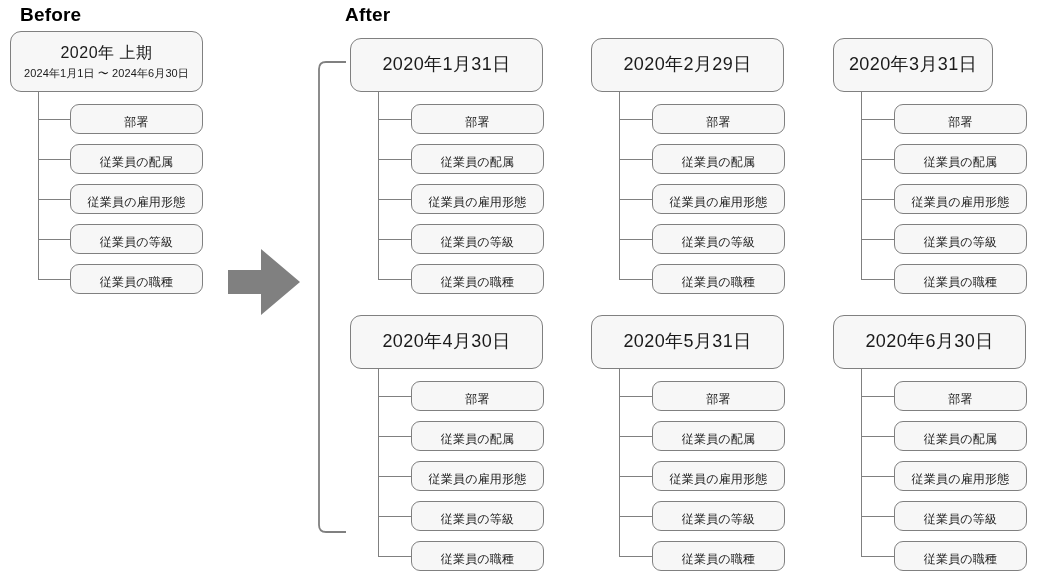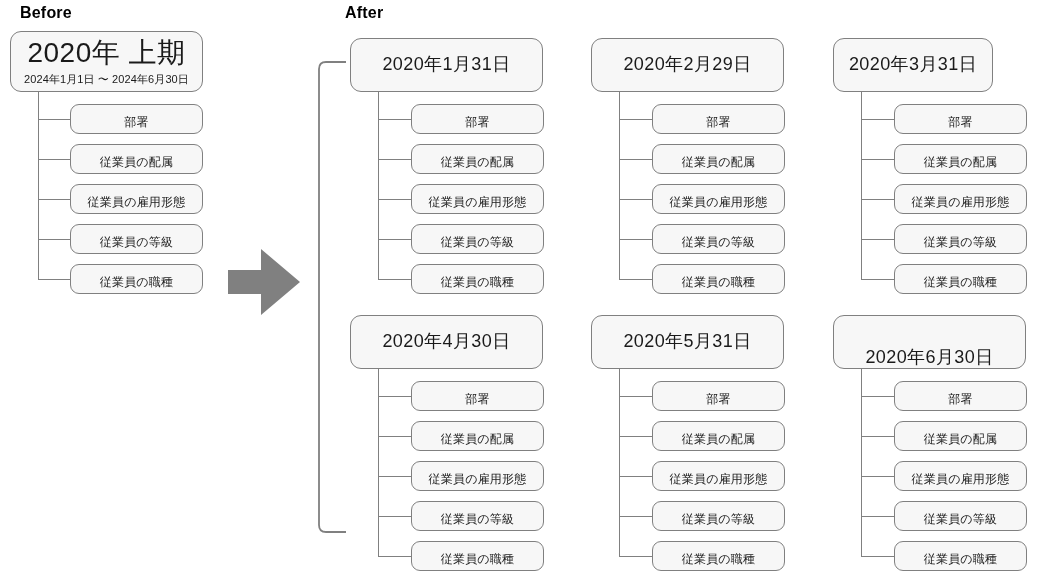--- a/index.html
+++ b/index.html
@@ -11,21 +11,21 @@
     width: 1048px;
     height: 583px;
     position: relative;
     font-family: "Liberation Sans", "DejaVu Sans", sans-serif;
     color: #1a1a1a;
     overflow: hidden;
   }
 
   .section-heading {
     position: absolute;
-    font-size: 16px;
+    font-size: 19px;
     font-weight: bold;
     color: #000000;
     letter-spacing: 0.2px;
     white-space: nowrap;
   }
 
   
   .node {
     position: absolute;
     box-sizing: border-box;
@@ -38,21 +38,21 @@
     justify-content: center;
     text-align: center;
     color: #1a1a1a;
   }
 
   .node-root {
     border-radius: 11px;
   }
 
   .root-title {
-    font-size: 28px;
+    font-size: 16px;
     line-height: 1.1;
     letter-spacing: 0.5px;
     white-space: nowrap;
   }
   .root-sub {
     font-size: 11px;
     line-height: 1.1;
     margin-top: 5px;
     white-space: nowrap;
     letter-spacing: 0.1px;
@@ -276,21 +276,21 @@
     </div>
     <div class="node" style="left:652px; top:501px; width:133px; height:30px;">
       <div class="leaf-label">従業員の等級</div>
     </div>
     <div class="node" style="left:652px; top:541px; width:133px; height:30px;">
       <div class="leaf-label">従業員の職種</div>
     </div>
   </div>
 
   <div>
-    <div class="node node-root" style="left:833px; top:315px; width:193px; height:54px;justify-content:flex-end;">
+    <div class="node node-root" style="left:833px; top:315px; width:193px; height:54px;">
       <div class="card-title">2020年6月30日</div>
     </div>
     <div class="conn-v" style="left:861px; top:369px; height:188px;"></div>
     <div class="conn-h" style="left:861px; top:396px; width:33px;"></div>
     <div class="conn-h" style="left:861px; top:436px; width:33px;"></div>
     <div class="conn-h" style="left:861px; top:476px; width:33px;"></div>
     <div class="conn-h" style="left:861px; top:516px; width:33px;"></div>
     <div class="conn-h" style="left:861px; top:556px; width:33px;"></div>
     <div class="node" style="left:894px; top:381px; width:133px; height:30px;">
       <div class="leaf-label">部署</div>

